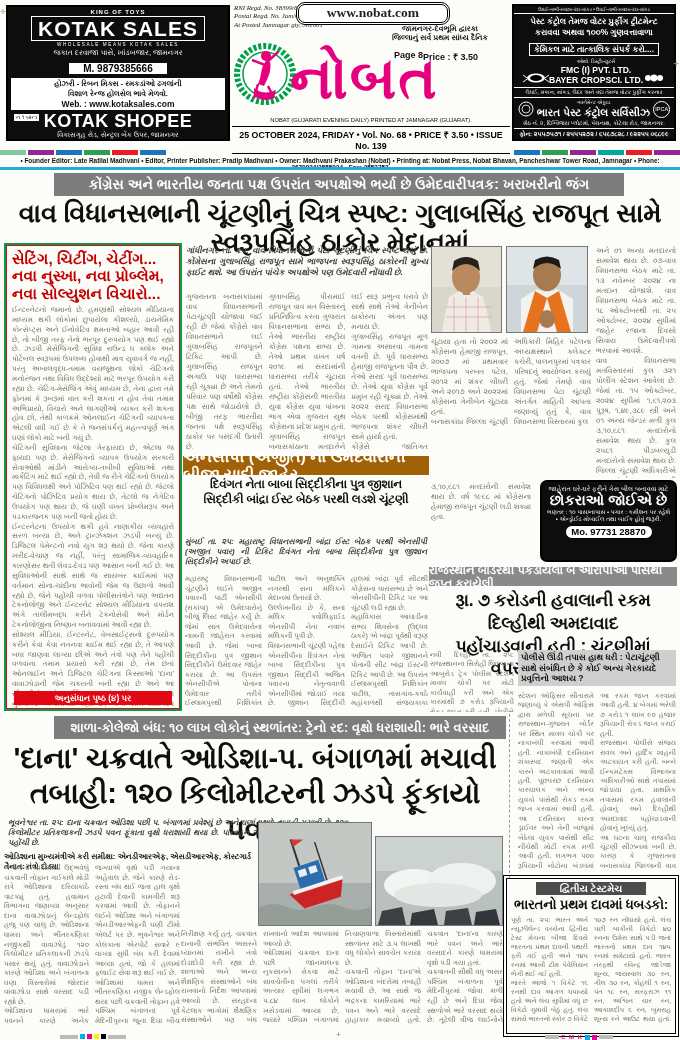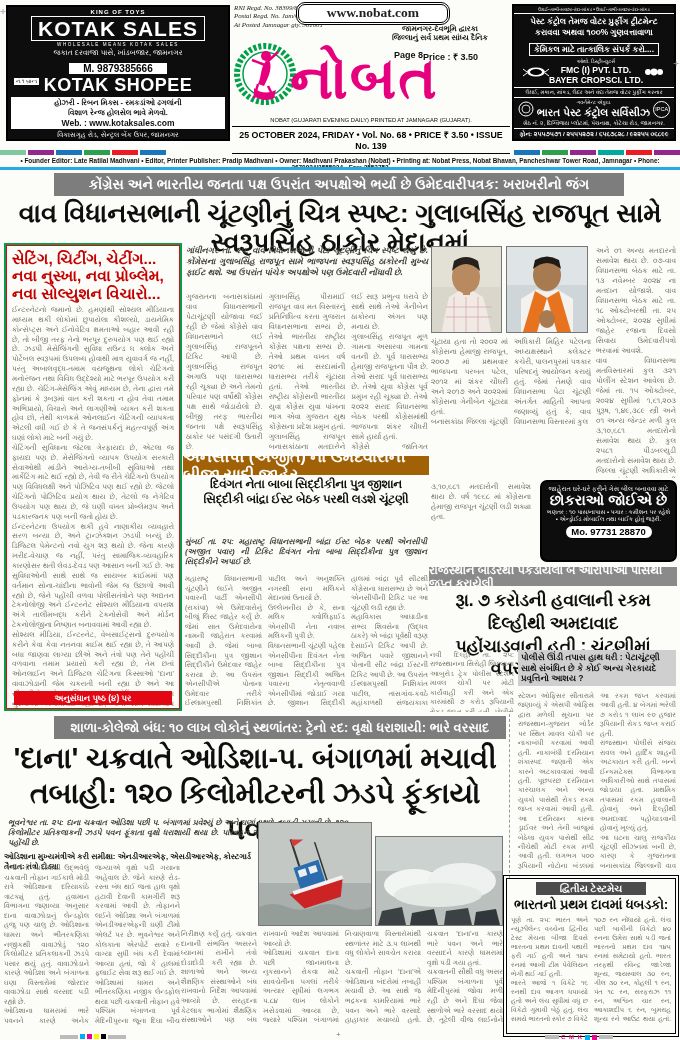--- a/index.html
+++ b/index.html
@@ -26,28 +26,28 @@
 <body>
 
 <div class="page">
 
   <div class="abs adblack" style="left:6px;top:5px;width:224px;height:136px;border:2px solid #000;box-sizing:border-box;text-align:center;">
     <div style="font-size:6px;font-weight:bold;letter-spacing:1px;padding-top:2px;">KING OF TOYS</div>
     <div style="font-size:21px;font-weight:800;letter-spacing:1px;line-height:1;border:1px solid #fff;display:inline-block;padding:1px 6px;margin-top:1px;">KOTAK SALES</div>
     <div style="font-size:4.6px;letter-spacing:1.6px;margin-top:1px;">WHOLESALE MEANS KOTAK SALES</div>
     <div style="font-size:7.5px;margin-top:1px;">જકાત દરવાજા પાસે, ખાંડબજાર, જામનગર</div>
     <div style="font-size:10px;font-weight:bold;background:#fff;color:#000;display:inline-block;padding:0 14px;margin-top:1px;">M. 9879385666</div>
-    <div style="position:relative;">
-      <span style="position:absolute;left:6px;top:2px;font-size:5.5px;background:#fff;color:#000;padding:0 2px;">નં.૧ બ્રાન્ડ</span>
-      <div style="font-size:18px;font-weight:800;letter-spacing:.5px;line-height:1.05;">KOTAK SHOPEE</div>
-    </div>
     <div style="background:#fff;color:#111;margin:2px 3px;padding:1px 0;">
       <div style="font-size:7.5px;font-weight:bold;">હોઝરી - રિબન મિક્સ - રમકડાંઓ ઢગલાંની</div>
       <div style="font-size:7.5px;font-weight:bold;">વિશાળ રેન્જ હોલસેલ ભાવે મેળવો.</div>
       <div style="font-size:8.5px;font-weight:800;">Web. : www.kotaksales.com</div>
+    </div>
+    <div style="position:relative;">
+      <span style="position:absolute;left:6px;top:2px;font-size:5.5px;background:#fff;color:#000;padding:0 2px;">નં.૧ બ્રાન્ડ</span>
+      <div style="font-size:18px;font-weight:800;letter-spacing:.5px;line-height:1.05;">KOTAK SHOPEE</div>
     </div>
     <div style="font-size:7px;">વિકાસગૃહ રોડ, સેન્ટ્રલ બેંક ઉપર, જામનગર</div>
     <div style="font-size:9.5px;font-weight:bold;">M. 94283 16353 - 83209 20566</div>
   </div>
 
   <div class="abs" style="left:232px;top:2px;width:278px;height:146px;">
     <div class="serif" style="position:absolute;left:2px;top:2px;width:130px;font-style:italic;font-size:6.8px;line-height:1.25;color:#222;">
       <div>RNI Regd. No. 38399/62</div>
       <div>Postal Regd. No. Jam/GJN/18/2022-2025</div>
       <div>At Posted Jamnagar gty. 361001</div>
@@ -79,21 +79,21 @@
     <div style="position:absolute;left:0;top:115px;width:100%;text-align:center;font-size:5.8px;color:#111;">NOBAT (GUJARATI EVENING DAILY)  PRINTED AT JAMNAGAR (GUJARAT).</div>
     <div style="position:absolute;left:0;top:124px;width:100%;text-align:center;font-weight:bold;font-size:8.8px;
                 border-top:1.5px solid #000;border-bottom:1px solid #000;padding:2px 0 2px 0;color:#000;">25 OCTOBER 2024, FRIDAY   •   Vol. No. 68   •   PRICE ₹ 3.50   •   ISSUE No. 139</div>
   </div>
 
   <div class="abs adblack" style="left:512px;top:4px;width:164px;height:137px;border:2px solid #000;box-sizing:border-box;text-align:center;overflow:hidden;">
     <div style="font-size:4.6px;border-bottom:1px solid #fff;padding:1px 0;white-space:nowrap;overflow:hidden;">ઉધઈ-ગાભી-મચ્છર-વંદા-માંકડ  •  ઉધઈ-ગાભી-મચ્છર-વંદા-માંકડ</div>
     <div style="font-size:8.3px;font-weight:bold;margin-top:2px;">પેસ્ટ કંટ્રોલ તેમજ વોટર પ્રુફીંગ ટ્રીટમેન્ટ</div>
     <div style="font-size:8.3px;font-weight:bold;">કરાવવા અથવા ૧૦૦% ગુણવત્તાવાળા</div>
     <div style="font-size:8.3px;font-weight:bold;border:1px solid #fff;display:inline-block;padding:0 4px;margin-top:1px;">કેમિકલ માટે તાત્કાલિક સંપર્ક કરો....</div>
-    <div style="display:flex;align-items:center;justify-content:center;margin-top:2px;">
+    <div style="display:flex;align-items:flex-end;justify-content:center;margin-top:2px;">
       <span>
         <svg width="26" height="14" viewBox="0 0 26 14">
             <ellipse cx="13" cy="7" rx="9" ry="4.5" fill="#fff"></ellipse>
             <ellipse cx="13" cy="7" rx="6" ry="3" fill="#000"></ellipse>
             <path d="M4 7 L0 4 M4 8 L0 11 M22 7 L26 4 M22 8 L26 11" stroke="#fff" stroke-width="1"></path>
           </svg>
       </span>
       <span style="display:inline-block;">
         <div style="font-size:5px;">ઓથો. ડિસ્ટ્રીબ્યુટર્સ</div>
         <div style="font-size:8.6px;font-weight:800;">FMC (I) PVT. LTD.</div>

